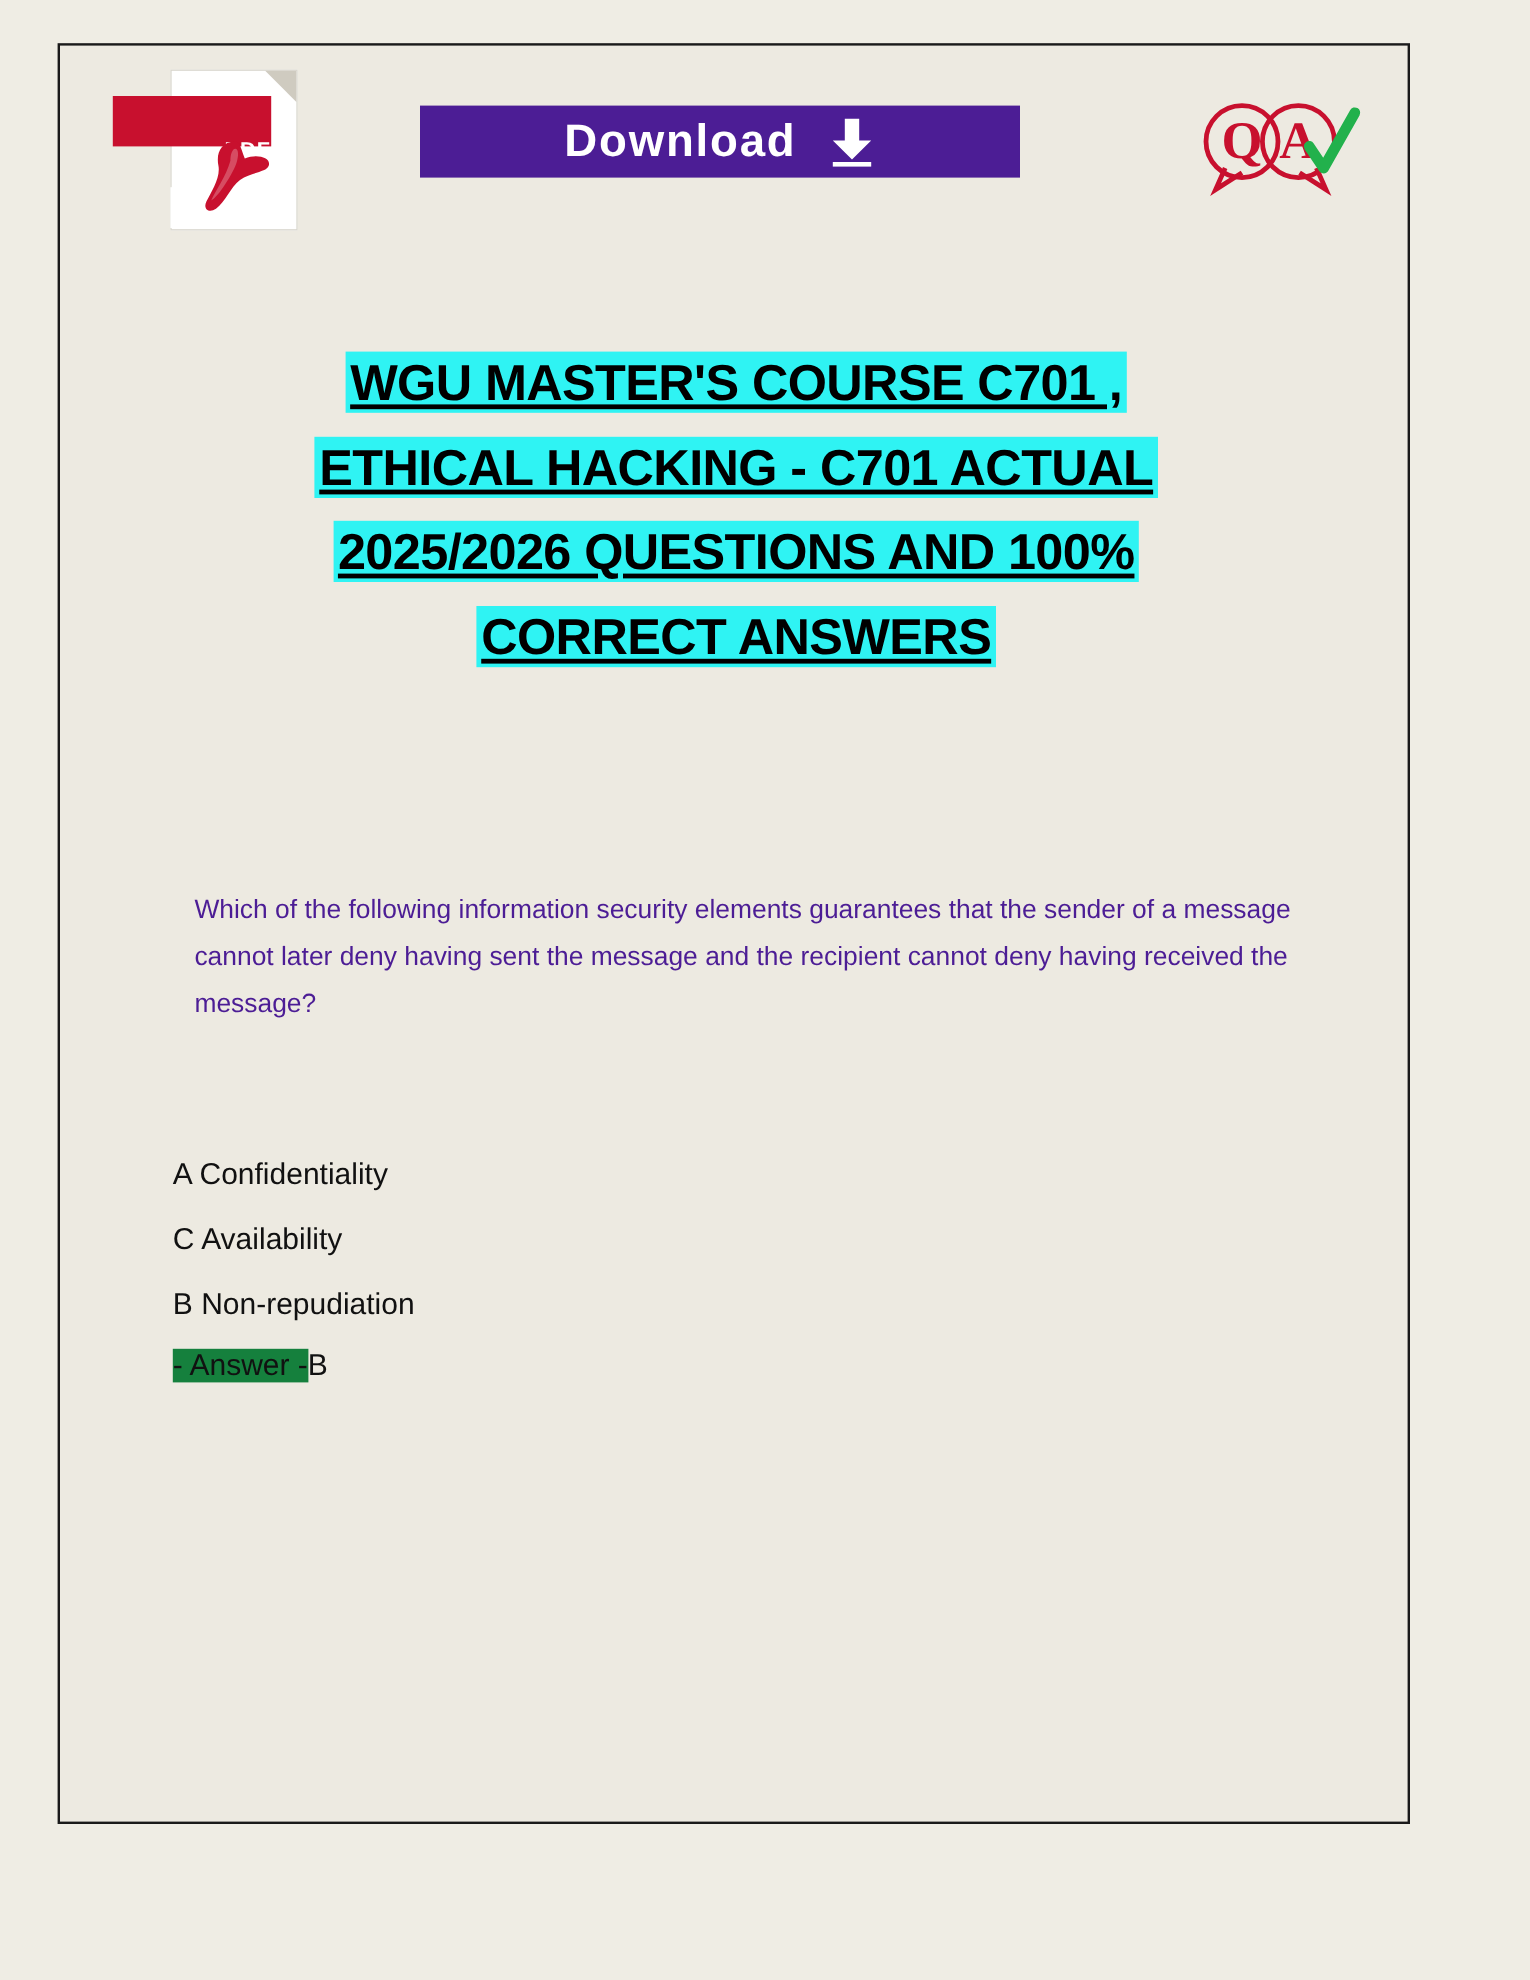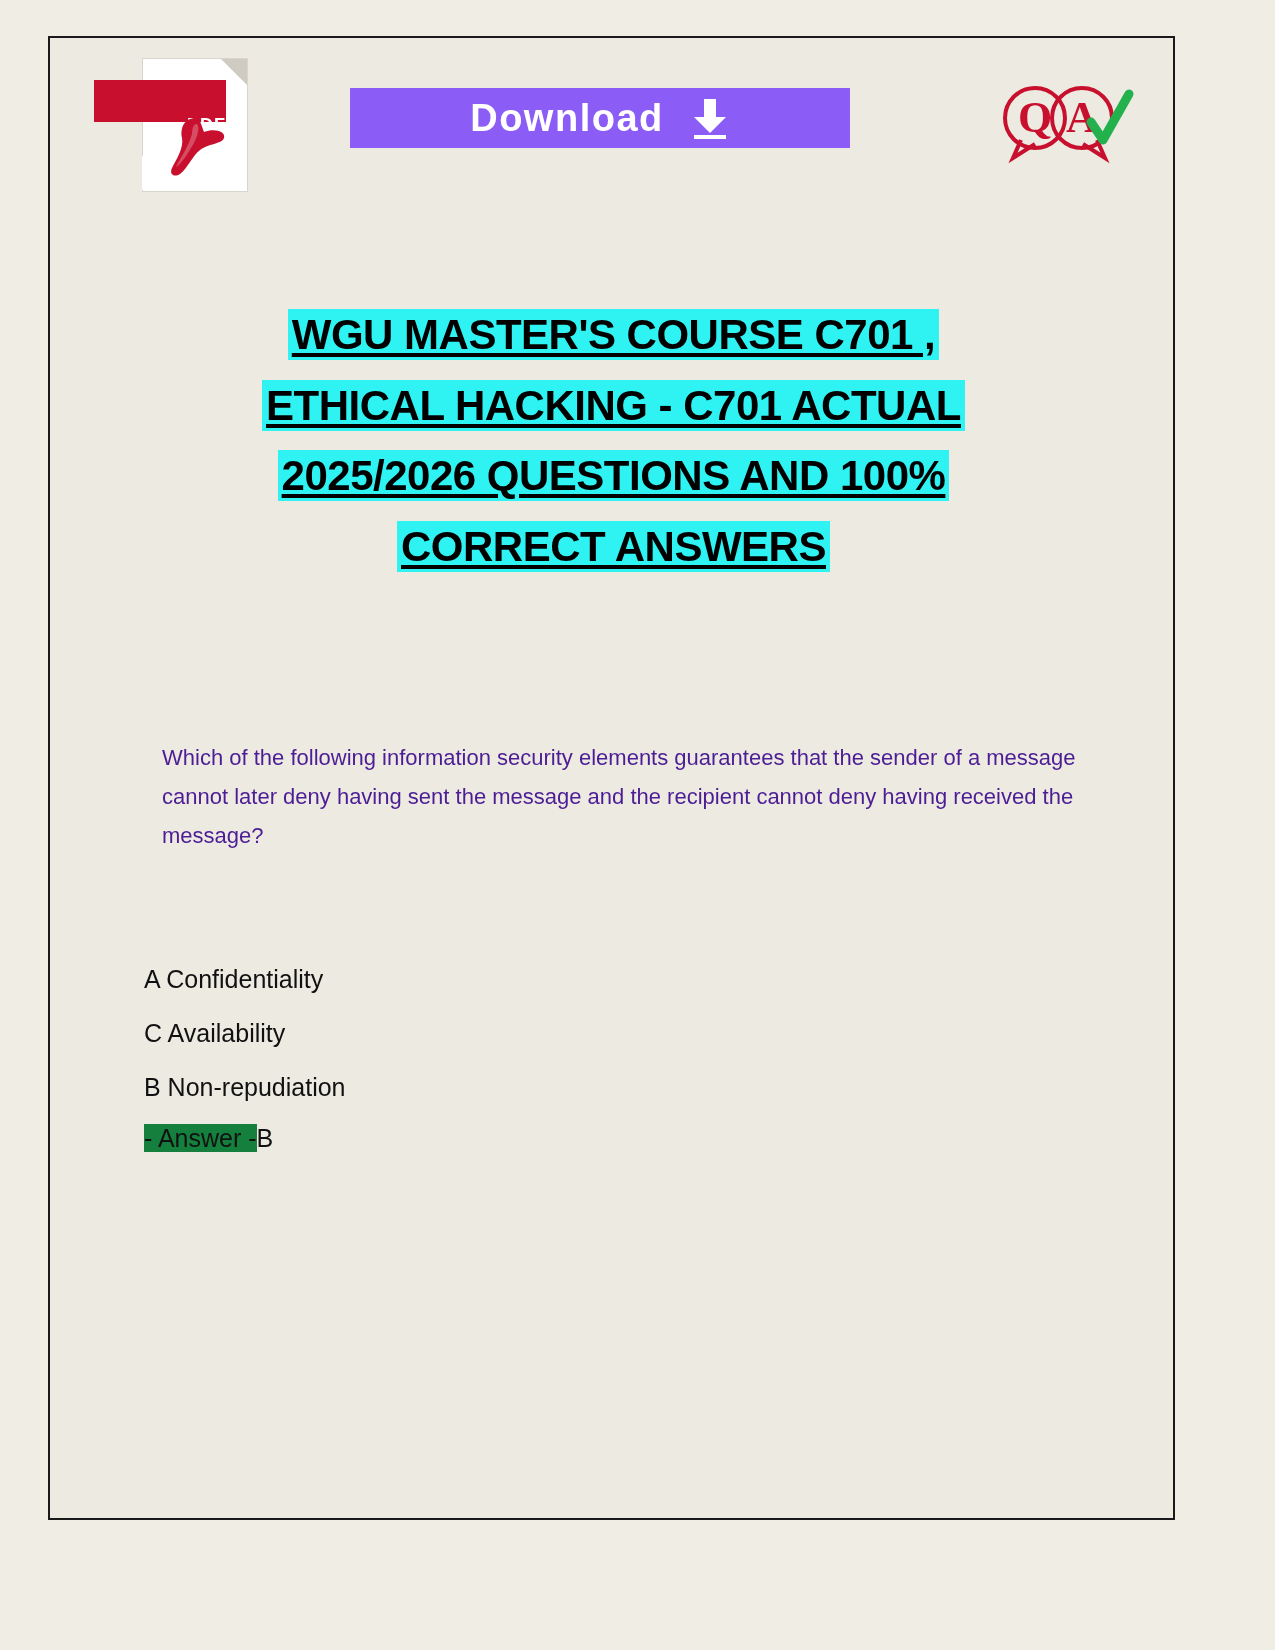--- a/index.html
+++ b/index.html
@@ -95,21 +95,21 @@
   }
   .pdf-icon .acro svg { display:block; }
 
   
   .download-banner {
     position: absolute;
     left: 300px;
     top: 50px;
     width: 500px;
     height: 60px;
-    background: #8b5cf6;
+    background: #4c1d95;
     display: flex;
     align-items: center;
     justify-content: center;
     gap: 26px;
   }
   .download-banner .dl-text {
     color: #ffffff;
     font-size: 38px;
     font-weight: bold;
     letter-spacing: 1.5px;
@@ -124,21 +124,21 @@
     top: 40px;
     width: 150px;
     height: 90px;
   }
   .qa-logo svg { display: block; }
 
   
   .title-block {
     position: absolute;
     left: 96px;
-    top: 271px;
+    top: 255px;
     width: 935px;
     text-align: center;
   }
   .title-line {
     display: block;
     margin: 0 auto 18px auto;
     font-size: 42px;
     font-weight: bold;
     letter-spacing: -0.5px;
     color: #000000;

